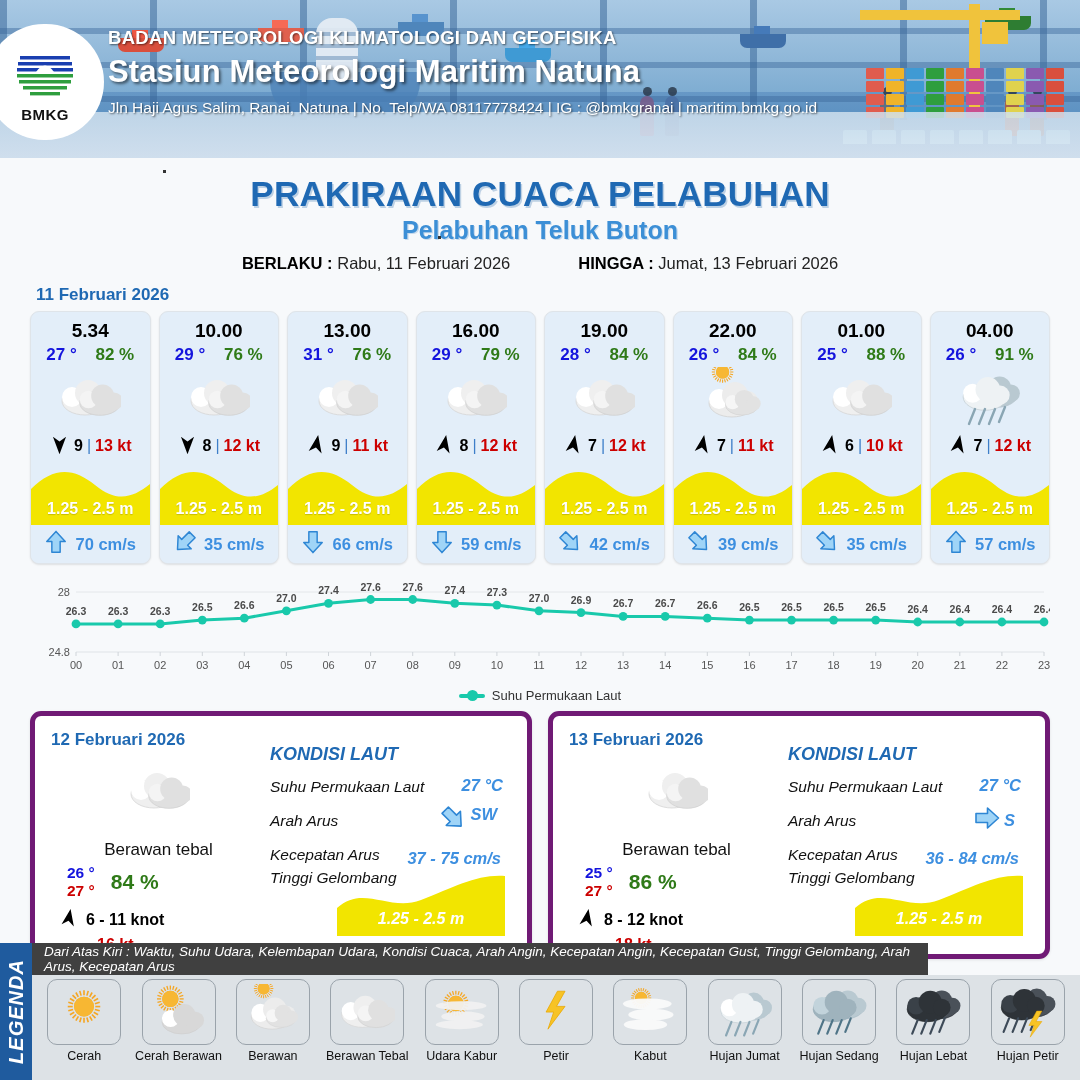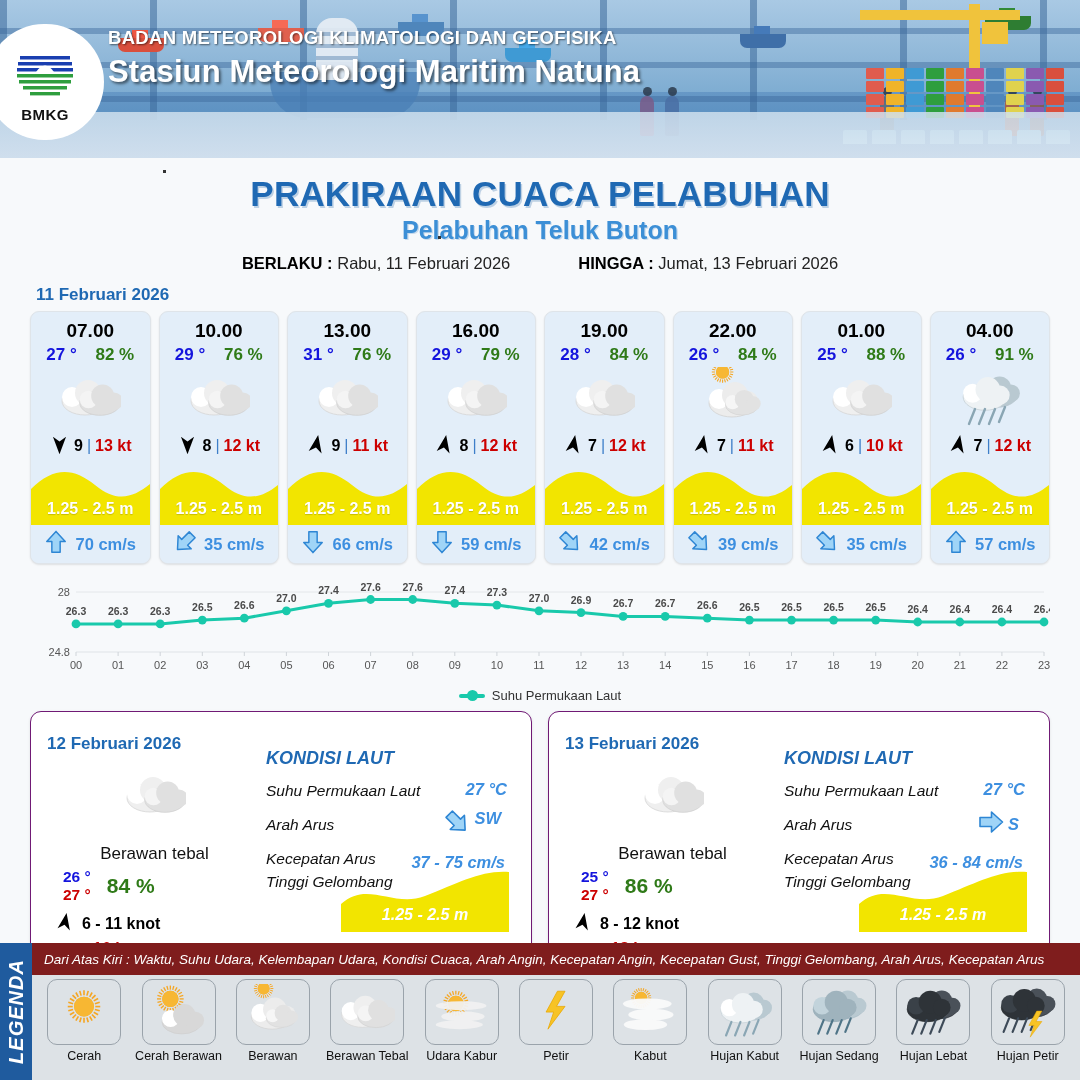--- a/index.html
+++ b/index.html
@@ -154,23 +154,23 @@
   .legend-line {
     text-align:center; margin-top:2px; font-size:13px; color:#333;
     display:flex; align-items:center; justify-content:center; gap:7px;
   }
   .legend-line .swatch { display:inline-block; width:26px; height:4px; background:#19c9ab; border-radius:2px; position:relative;}
   .legend-line .swatch::after{ content:""; position:absolute; left:8px; top:-3.5px; width:11px; height:11px; border-radius:50%; background:#19c9ab;}
 
   
   .panels { display:flex; gap:16px; padding: 8px 30px 0 30px; }
   .panel {
-    flex:1; background:#fff; border:1px solid #701a75; border-radius:11px;
+    flex:1; background:#fff; border:5px solid #701a75; border-radius:11px;
     box-shadow: 0 1px 3px rgba(0,0,0,.10);
-    height:248px; position:relative; padding:22px 16px;
+    height:248px; position:relative; padding:14px 16px;
     display:flex;
   }
   .p-left { width:215px; position:relative; }
   .p-date { font-size:17px; font-weight:bold; color:#1f69b3; }
   .p-icon { height:62px; display:flex; align-items:center; justify-content:center; margin-top:10px;}
   .p-cond { font-size:17px; color:#111; margin-top:18px; text-align:center; }
   .p-tempwrap { display:flex; align-items:center; gap:16px; margin-top:4px; padding-left:16px;}
   .p-temps { display:flex; flex-direction:column; }
   .p-tmin { font-size:15.5px; font-weight:bold; color:#1414dd; }
   .p-tmax { font-size:15.5px; font-weight:bold; color:#cc0000; }
@@ -190,22 +190,22 @@
   .legendbar { position:absolute; left:0; bottom:0; width:1080px; height:137px; }
   .lg-side {
     position:absolute; left:0; top:0; width:32px; height:137px;
     background:#1f5b9e; display:flex; align-items:center; justify-content:center;
   }
   .lg-side span {
     transform: rotate(-90deg); white-space:nowrap;
     font-size:20px; font-weight:bold; font-style:italic; color:#fff; letter-spacing:1px;
   }
   .lg-top {
-    position:absolute; left:32px; top:0; width:1048px; height:32px;
-    background:#7f1d1d; display:flex; align-items:center; padding-left:12px;
+    position:absolute; left:32px; top:0; width:896px; height:32px;
+    background:#404040; display:flex; align-items:center; padding-left:12px;
   }
   .lg-top span { font-size:13.5px; font-style:italic; color:#fff; }
   .lg-items {
     position:absolute; left:32px; top:32px; width:1048px; height:105px;
     background:#dde2e6; display:flex; align-items:flex-start; padding:4px 6px 8px 6px; gap:2px;
   }
   .lg-item { flex:1; display:flex; flex-direction:column; align-items:center; }
   .lg-box {
     width:74px; height:66px; border:1px solid #9aa3ab; border-radius:10px;
     display:flex; align-items:center; justify-content:center; background:#dde2e6;
@@ -323,20 +323,21 @@
           <path d="M16 50 h30 v3.4 H16z" fill="#2e9e3e"></path>
         </g>
       </svg>
     </div>
     <div class="lbl">BMKG</div>
   </div>
 
   <div class="texts">
     <div class="t-agency">BADAN METEOROLOGI KLIMATOLOGI DAN GEOFISIKA</div>
     <div class="t-station">Stasiun Meteorologi Maritim Natuna</div>
+    <div class="t-contact">Jln Haji Agus Salim, Ranai, Natuna  | No. Telp/WA 08117778424 | IG : @bmkgranai | maritim.bmkg.go.id</div>
   </div>
 </div>
 
 <div class="title-wrap">
   <div class="dot1"></div>
   <div class="t-main">PRAKIRAAN CUACA PELABUHAN</div>
   <div class="t-sub">Pelabuhan Teluk Buton</div>
   <div class="dot2"></div>
   <div class="validity">
     <div>
@@ -346,21 +347,21 @@
     <div>
       <b>HINGGA :</b>
       <span>Jumat, 13 Februari 2026</span>
     </div>
   </div>
 </div>
 
 <div class="daylabel">11 Februari 2026</div>
 <div class="cards" id="cards">
     <div class="card">
-      <div class="c-time">07.00</div>
+      <div class="c-time">5.34</div>
       <div class="c-row">
         <span class="c-temp">27 °</span>
         <span class="c-hum">82 %</span>
       </div>
       <div class="c-icon">
         <svg width="62" height="62" viewBox="0 0 62 62">
           <g transform="translate(26,34) scale(1)">
        <ellipse cx="0" cy="0" rx="23" ry="14" fill="#efefef" stroke="#d6d6d6" stroke-width="0.8"></ellipse>
        <circle cx="-13" cy="-4" r="10" fill="#ffffff"></circle>
        <circle cx="3" cy="-8" r="13" fill="#efefef"></circle>
@@ -1241,21 +1242,21 @@
        <circle cx="16" cy="-2" r="10" fill="#eef2f4"></circle>
      </g>
             <g stroke="#8aa6b4" stroke-width="2.4" stroke-linecap="round">
       <line x1="16" y1="42" x2="10" y2="57"></line>
       <line x1="26" y1="42" x2="20" y2="57"></line>
       <line x1="36" y1="42" x2="30" y2="57"></line>
       <line x1="46" y1="40" x2="40" y2="55"></line>
             </g>
           </svg>
         </div>
-      <div class="lg-name">Hujan Kabut</div>
+      <div class="lg-name">Hujan Jumat</div>
       </div>
       <div class="lg-item">
       <div class="lg-box">
           <svg width="56" height="56" viewBox="0 0 62 62">
             <g transform="translate(38,26) scale(0.9)">
        <ellipse cx="0" cy="0" rx="23" ry="14" fill="#b9c9d1" stroke="#a8bcc6" stroke-width="0.8"></ellipse>
        <circle cx="-13" cy="-4" r="10" fill="#cfdde4"></circle>
        <circle cx="3" cy="-8" r="13" fill="#b9c9d1"></circle>
        <circle cx="16" cy="-2" r="10" fill="#b9c9d1"></circle>
      </g>

